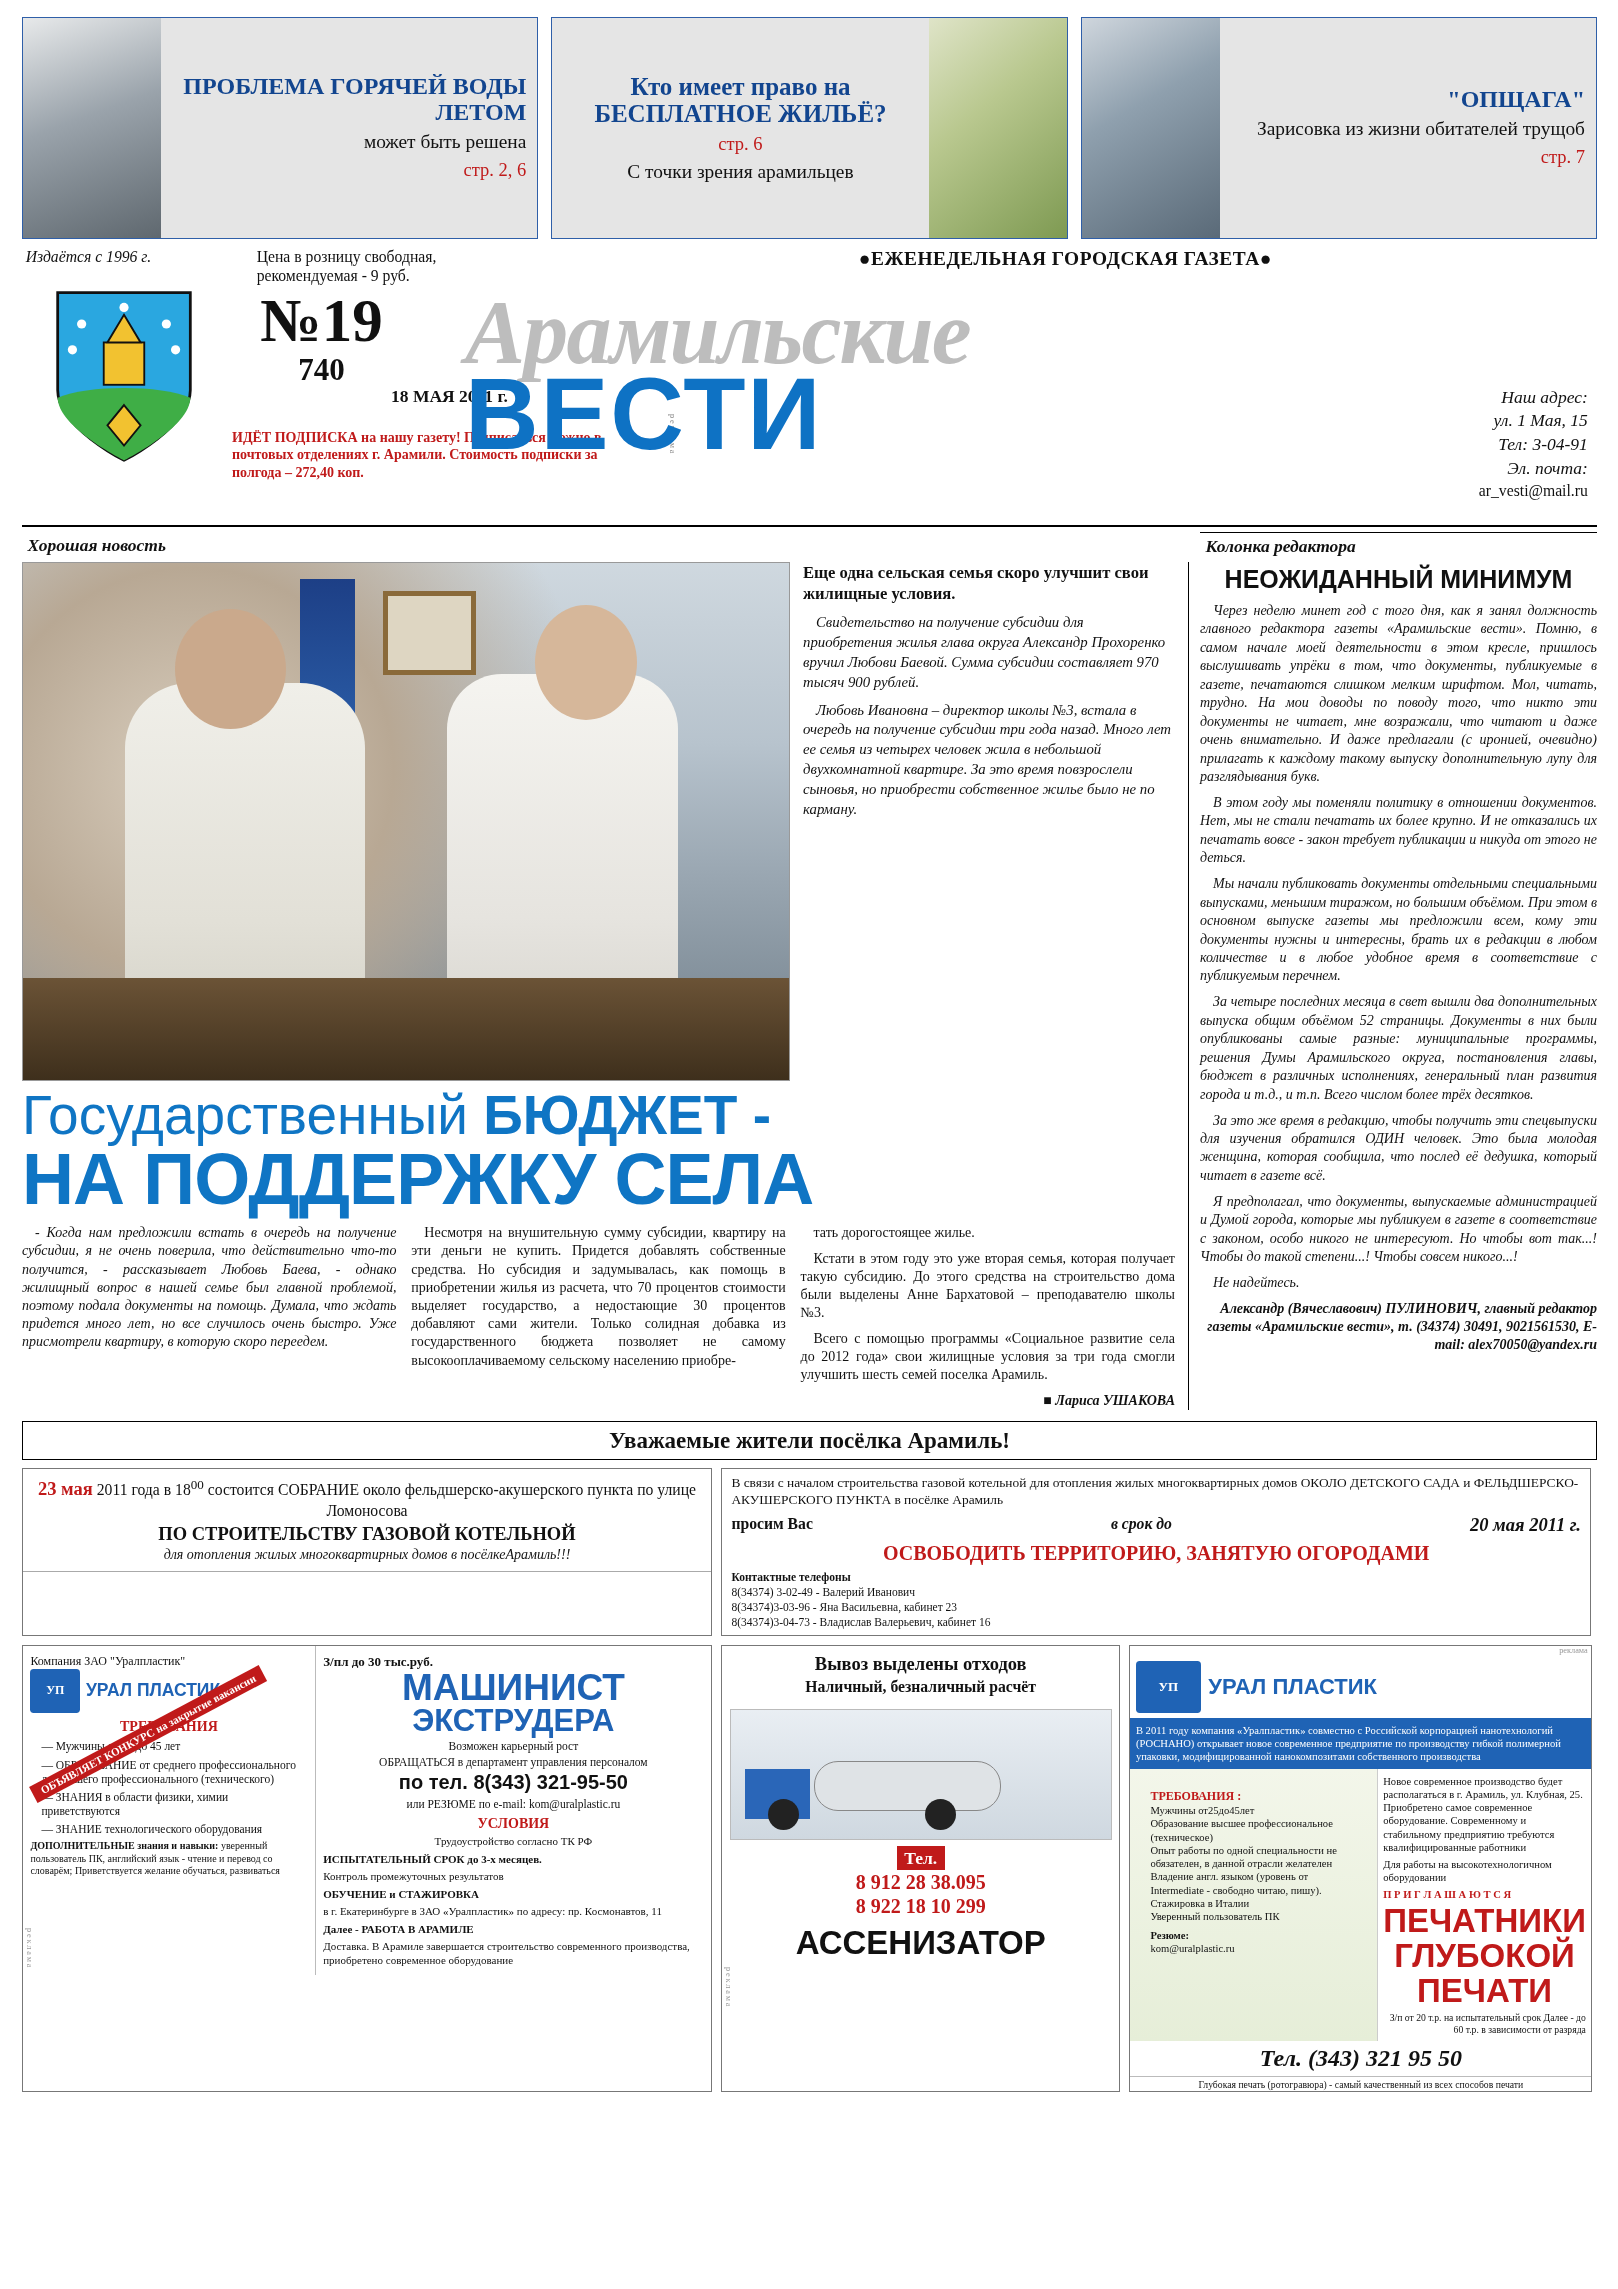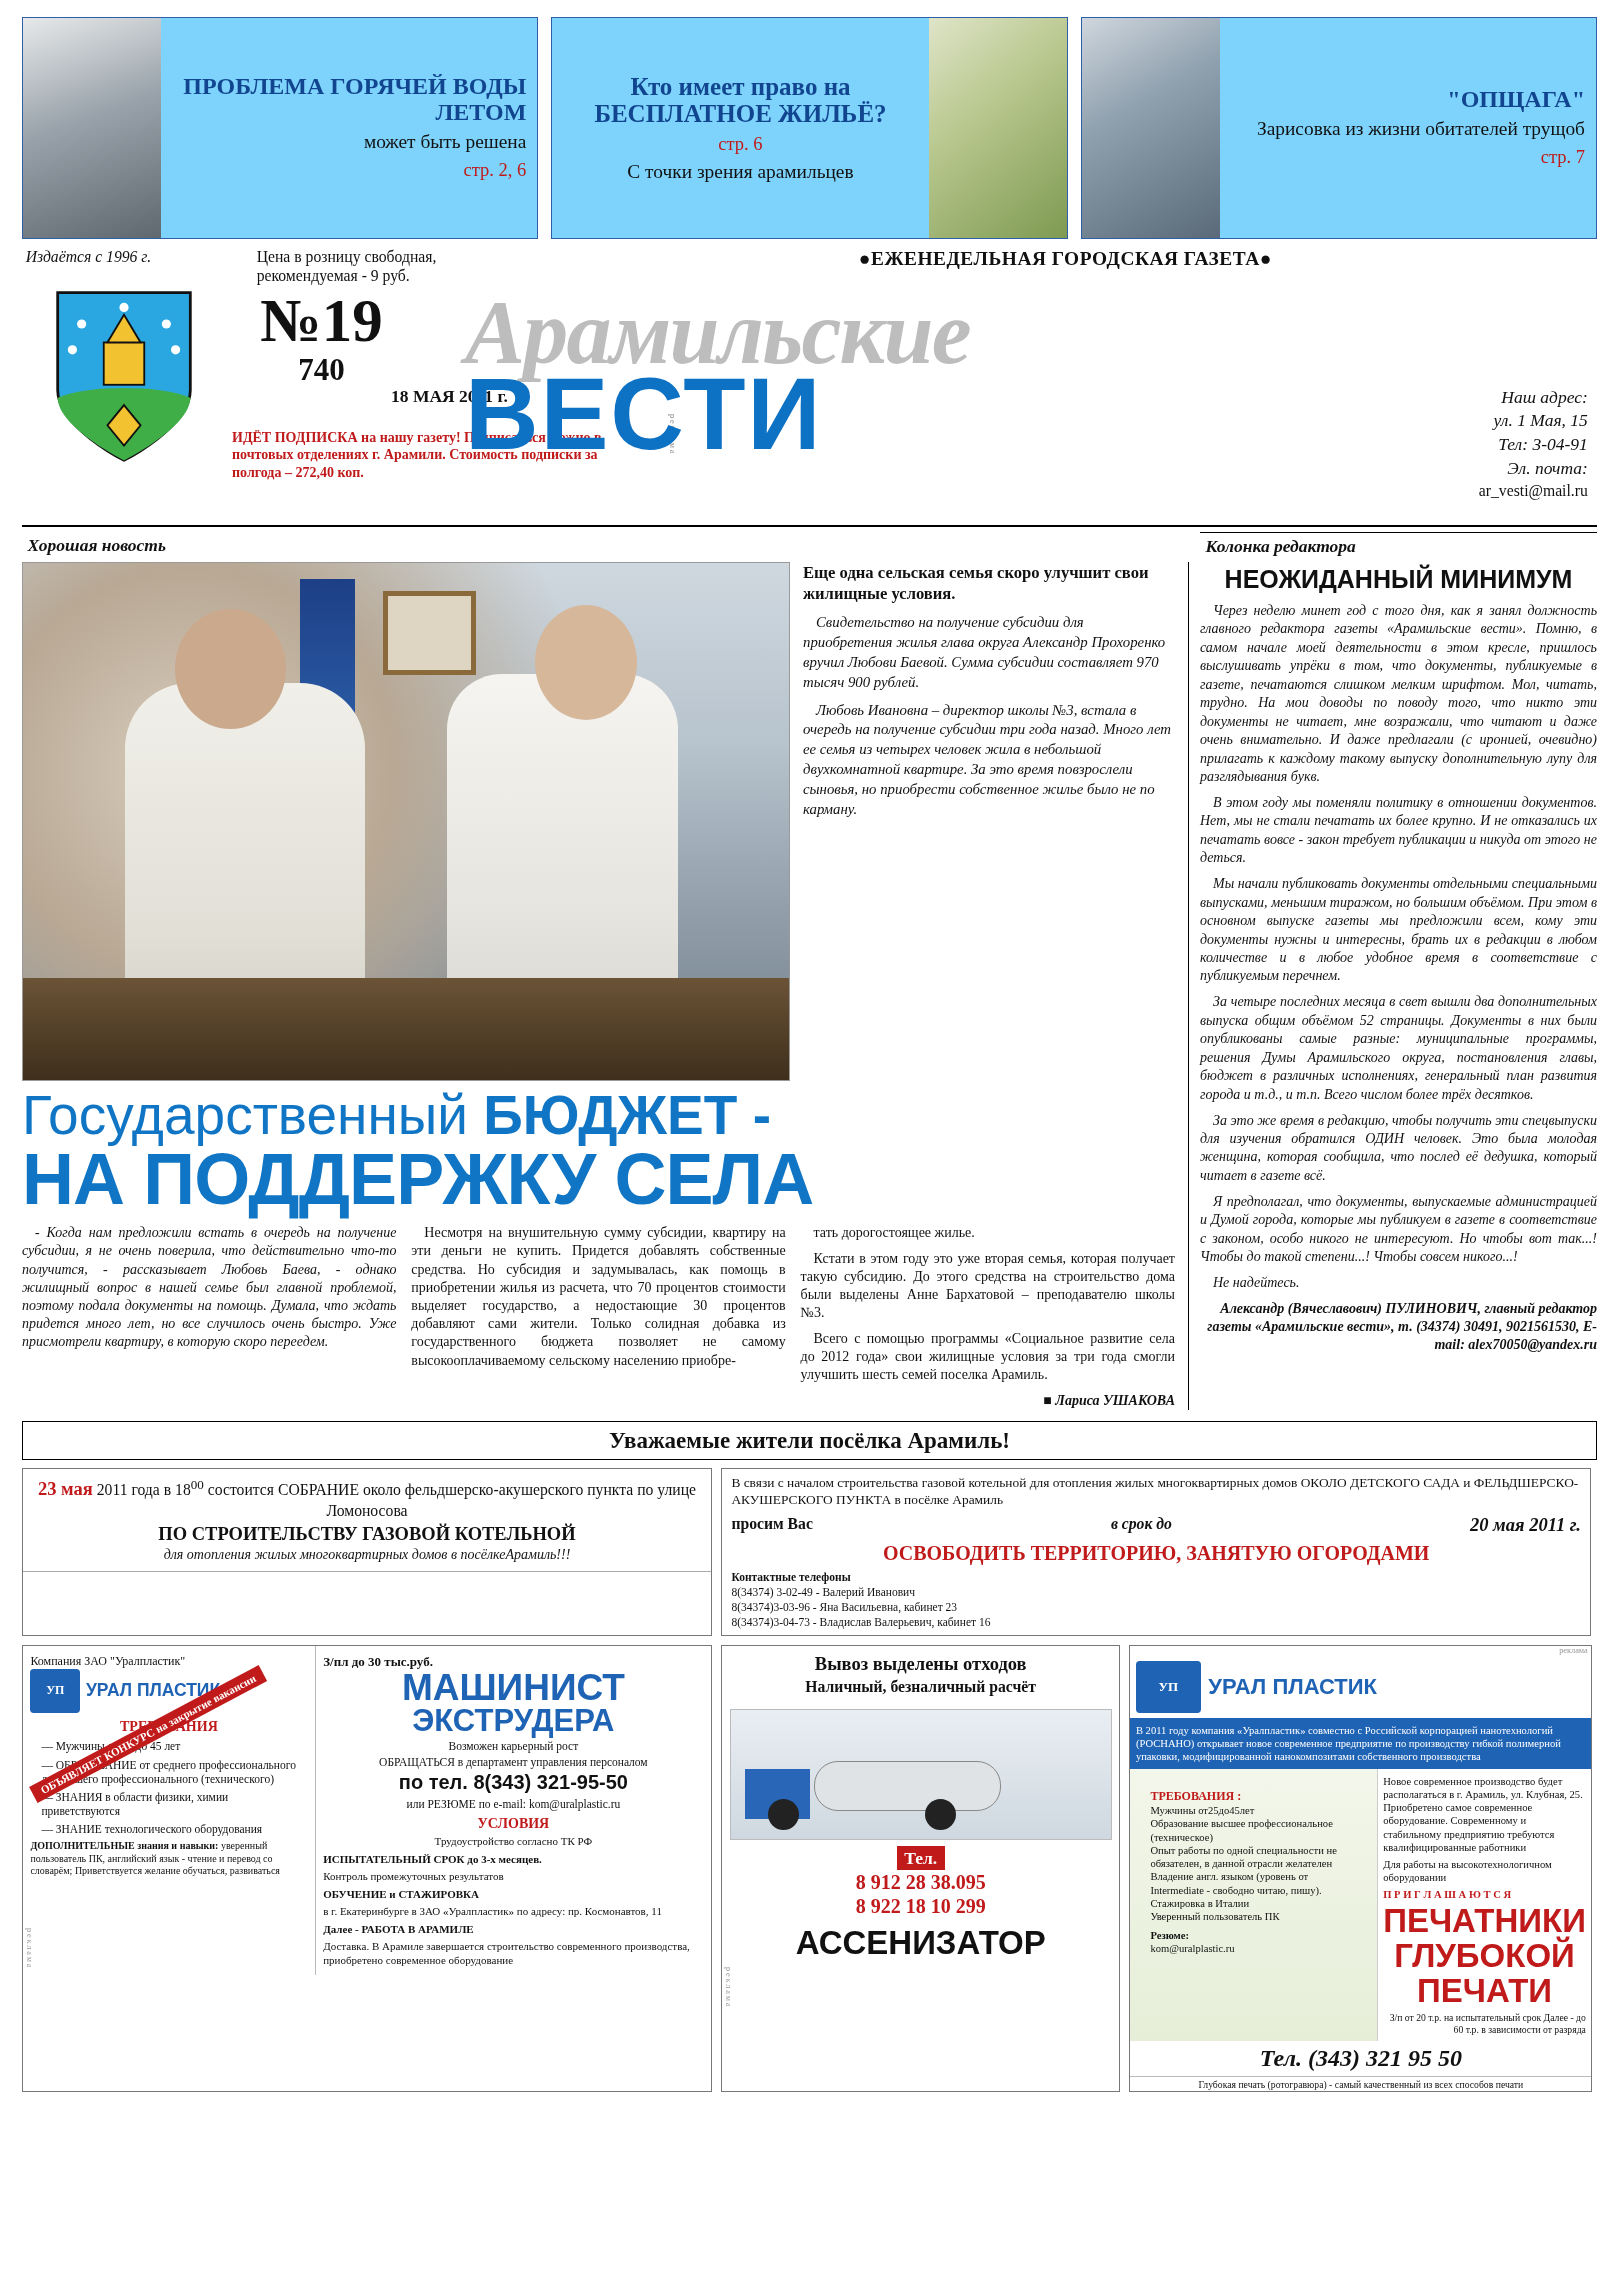--- a/index.html
+++ b/index.html
@@ -8,21 +8,21 @@
     background:#ffffff;
     font-family:"Liberation Serif", serif;
     color:#111;
     position:relative;
     overflow:hidden;
   }
   .page{position:relative;width:1619px;height:2290px;box-sizing:border-box;padding:16.6px 22px;}
 
   
   .teasers{display:flex;gap:13px;height:222px;}
-  .teaser{flex:1;border:1.8px solid #2f5fa8;display:flex;position:relative;background:#7dd3fc;}
+  .teaser{flex:1;border:1.8px solid #2f5fa8;display:flex;position:relative;background:#e5e5e5;}
   .teaser .ph{width:138px;flex:none;background:#c9cfd6;}
   .teaser .ph.photo1{background:linear-gradient(160deg,#e7e9ea 0%,#9aa3ab 45%,#5f686f 100%);}
   .teaser .ph.photo2{background:linear-gradient(140deg,#dfe4c8 0%,#b9c88f 40%,#7e9a52 100%);}
   .teaser .ph.photo3{background:linear-gradient(150deg,#cfd6dd 0%,#8fa0ae 40%,#5a6a78 100%);}
   .teaser .txt{flex:1;padding:7.4px 11px;display:flex;flex-direction:column;justify-content:center;}
   .t-title{font-family:"Liberation Serif",serif;font-weight:bold;font-size:24px;line-height:1.08;color:#12458f;text-align:right;}
   .t-title.center{text-align:center;}
   .t-sub{font-size:19.4px;color:#111;text-align:right;margin-top:5.5px;line-height:1.12;}
   .t-page{color:#c01a1a;font-size:18.5px;margin-top:7.4px;text-align:right;}
   .teaser.t2 .txt{align-items:center;}

